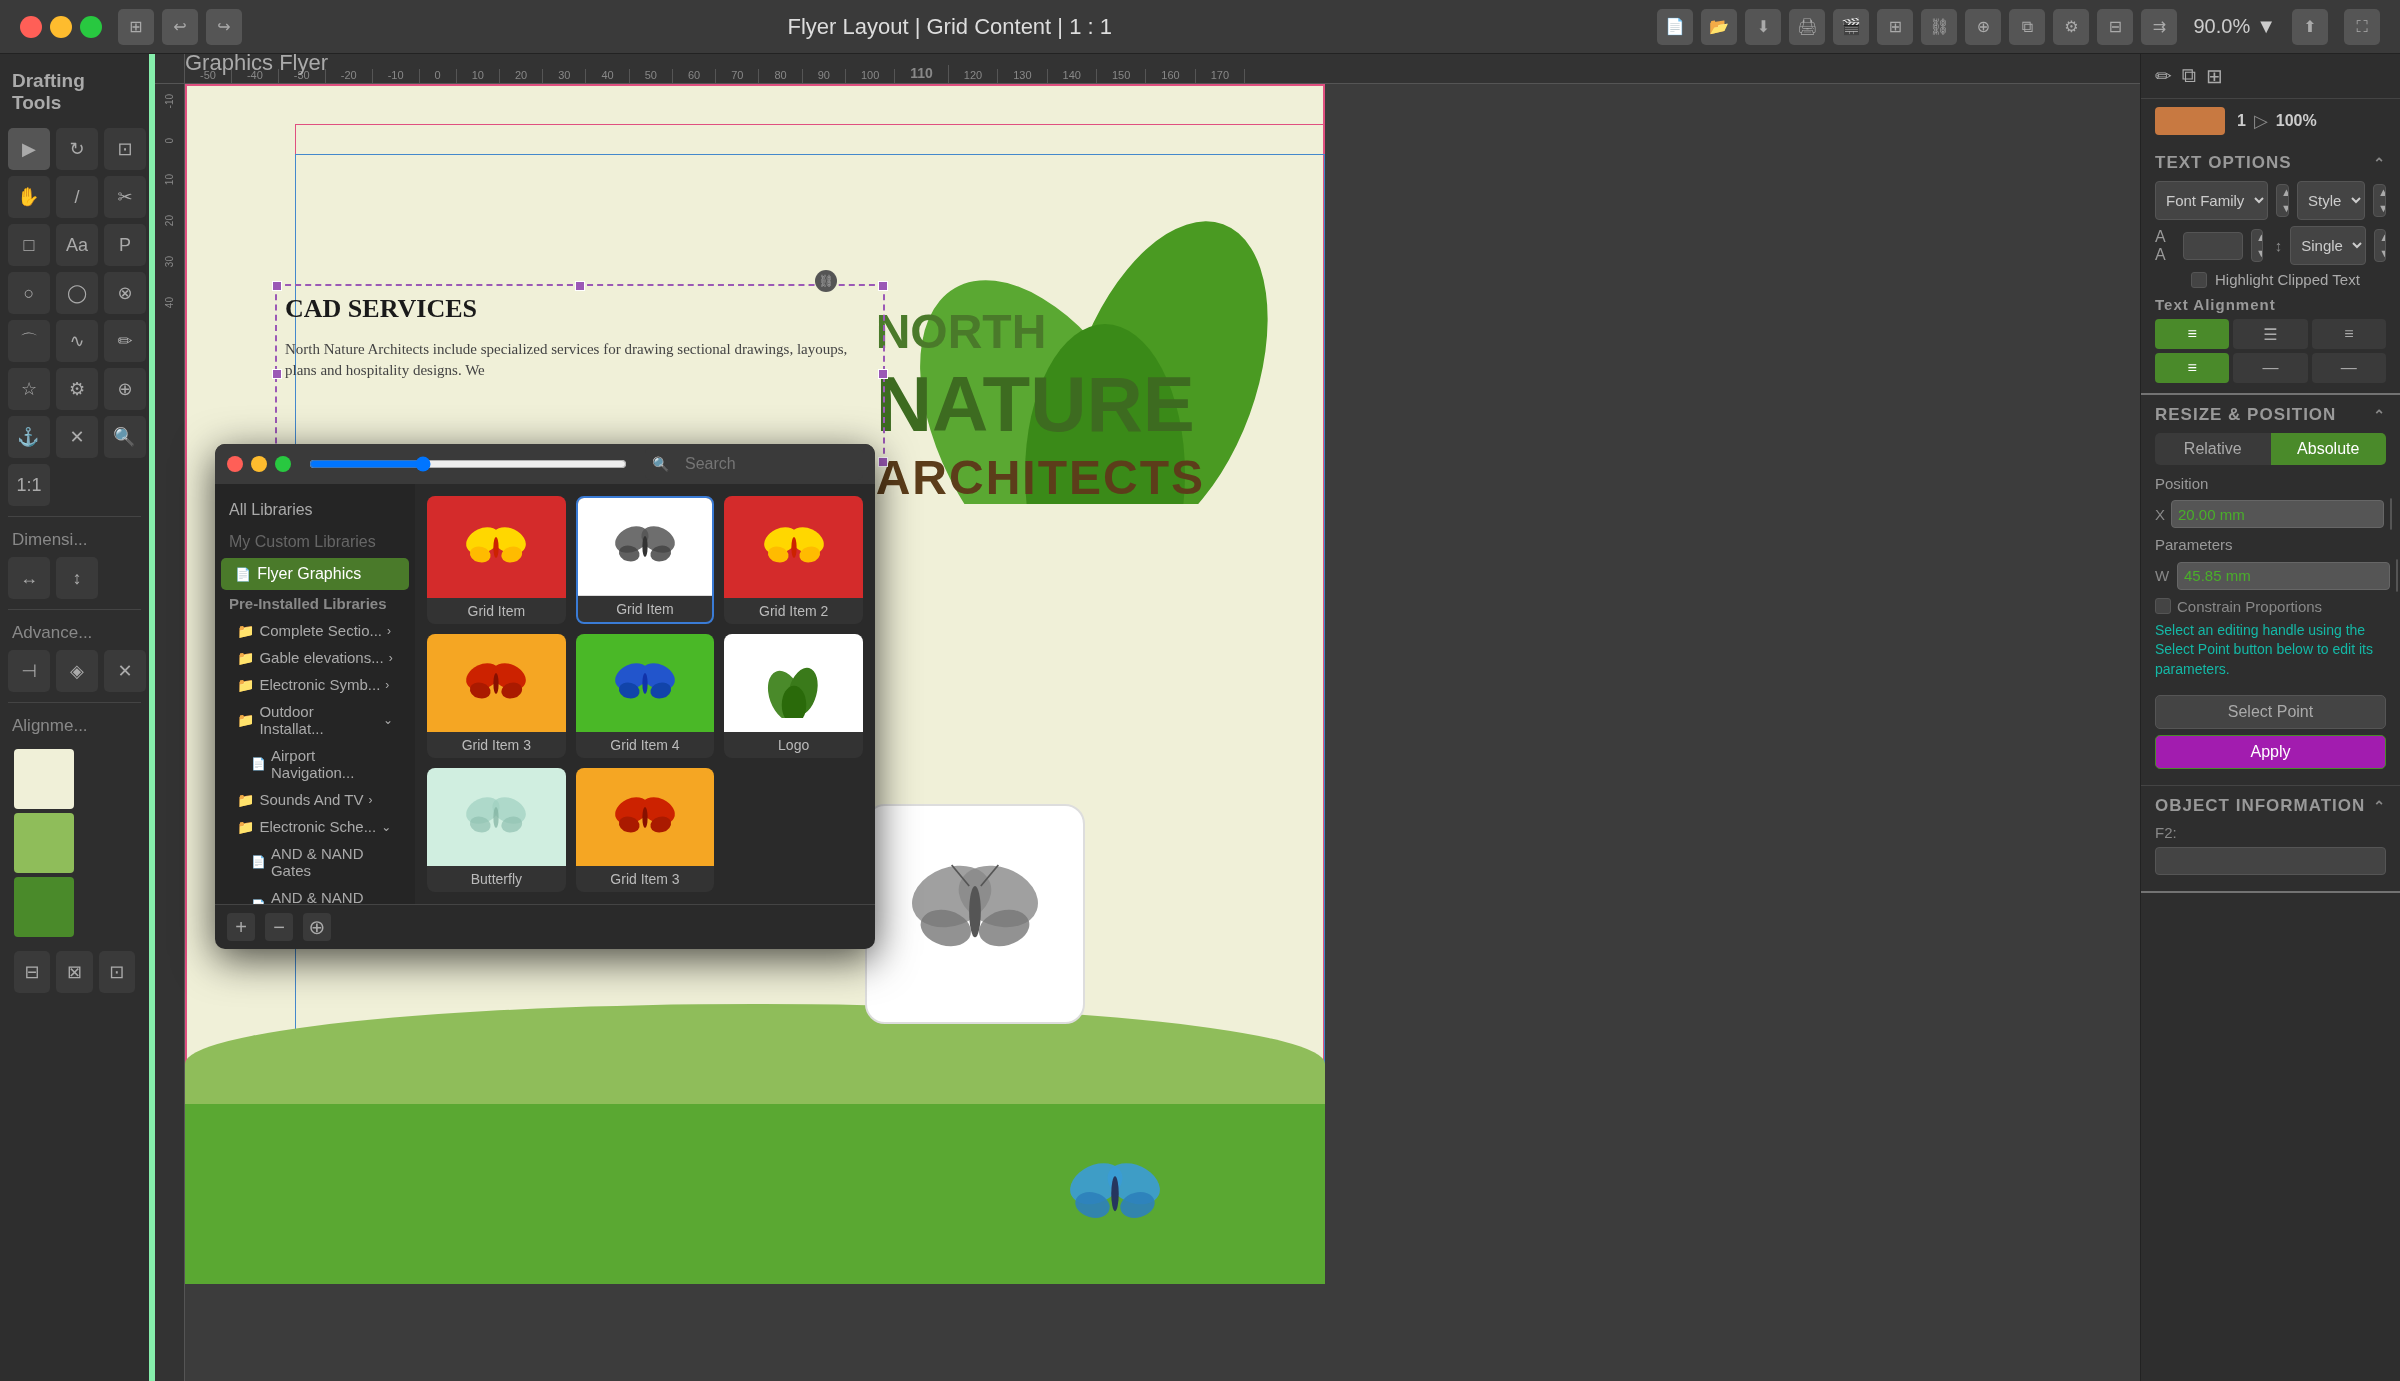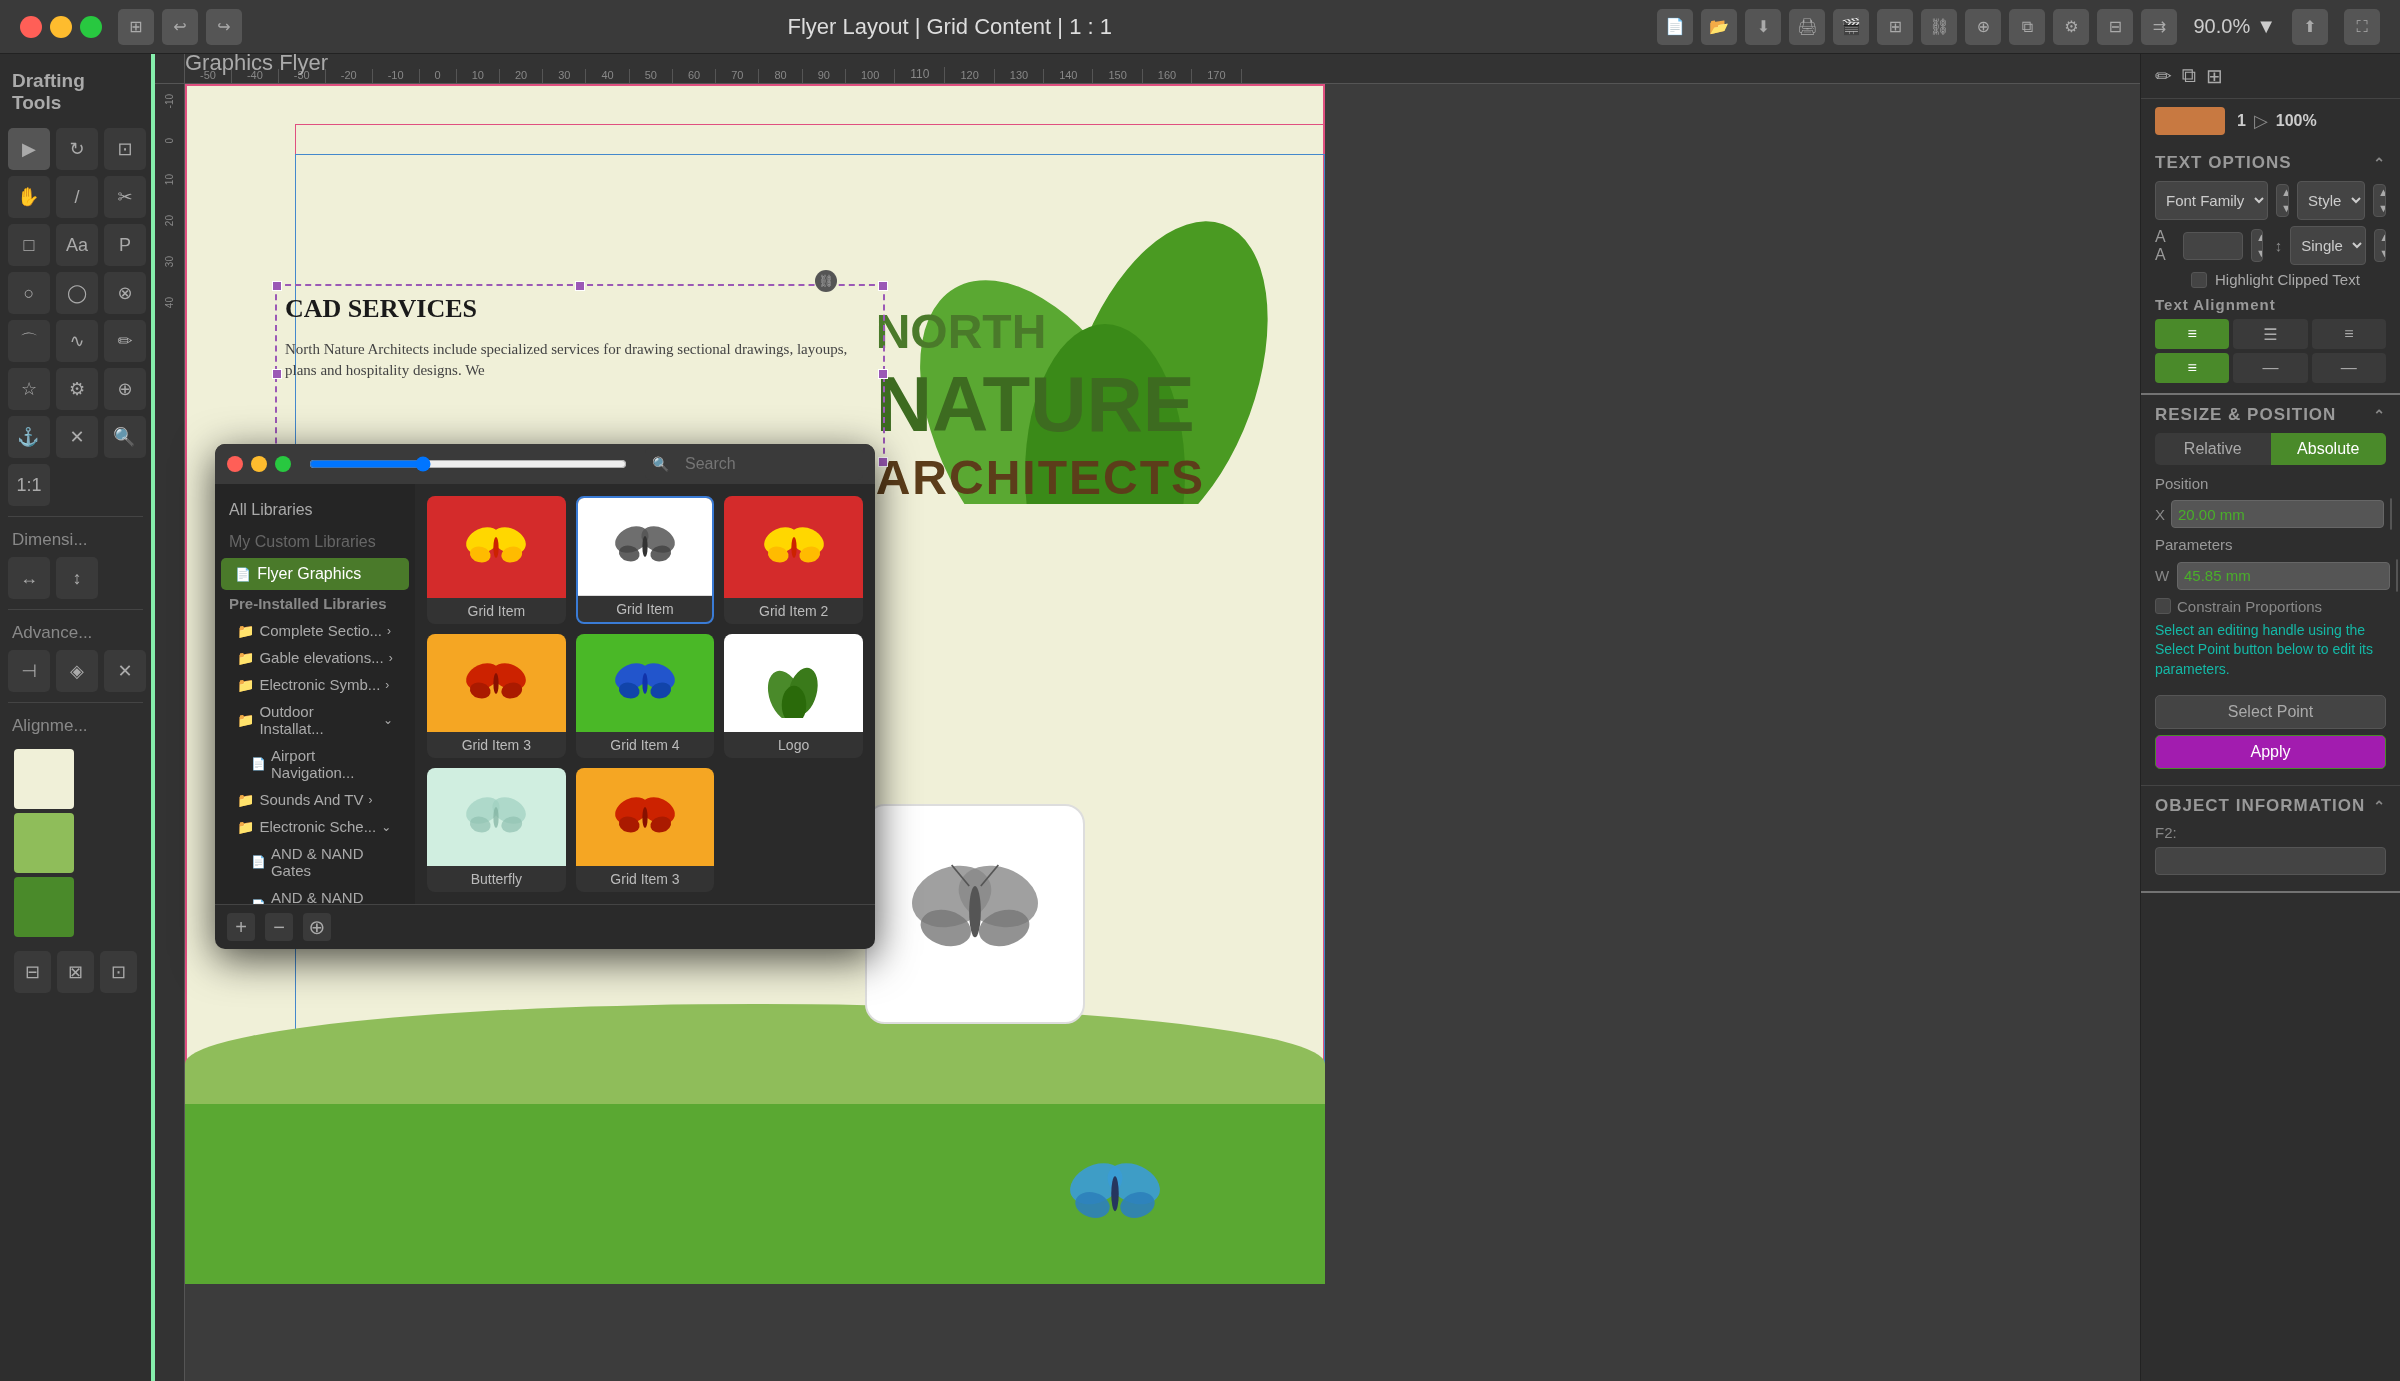--- a/index.html
+++ b/index.html
@@ -25,21 +25,21 @@
     .tb-icons { display: flex; gap: 8px; }
     .zoom-area { display: flex; align-items: center; gap: 6px; font-size: 20px; color: #ccc; }
 
     
     #main { display: flex; height: calc(1381px - 54px); }
 
     
     #left-toolbar {
       width: 155px;
       background: #2e2e2e;
-      border-right: 4px solid #86efac;
+      border-right: 6px solid #86efac;
       display: flex;
       flex-direction: column;
       padding: 10px 8px;
       gap: 4px;
     }
     .toolbar-title { font-size: 19px; color: #aaa; padding: 6px 4px 10px; font-weight: 600; }
     .tool-grid { display: grid; grid-template-columns: repeat(3, 1fr); gap: 6px; }
     .tool-btn {
       width: 42px; height: 42px;
       background: #3a3a3a;
@@ -499,21 +499,21 @@
       <span class="ruler-tick" style="font-size:11px;color:#888;padding:0 15px 2px;">  10</span>
       <span class="ruler-tick" style="font-size:11px;color:#888;padding:0 15px 2px;">  20</span>
       <span class="ruler-tick" style="font-size:11px;color:#888;padding:0 15px 2px;">  30</span>
       <span class="ruler-tick" style="font-size:11px;color:#888;padding:0 15px 2px;">  40</span>
       <span class="ruler-tick" style="font-size:11px;color:#888;padding:0 15px 2px;">  50</span>
       <span class="ruler-tick" style="font-size:11px;color:#888;padding:0 15px 2px;">  60</span>
       <span class="ruler-tick" style="font-size:11px;color:#888;padding:0 15px 2px;">  70</span>
       <span class="ruler-tick" style="font-size:11px;color:#888;padding:0 15px 2px;">  80</span>
       <span class="ruler-tick" style="font-size:11px;color:#888;padding:0 15px 2px;">  90</span>
       <span class="ruler-tick" style="font-size:11px;color:#888;padding:0 15px 2px;"> 100</span>
-      <span class="ruler-tick" style="font-size:12px;color:#888;padding:0 15px 2px;"> 110</span>
+      <span class="ruler-tick" style="font-size:14px;color:#888;padding:0 15px 2px;font-weight:bold;"> 110</span>
       <span class="ruler-tick" style="font-size:11px;color:#888;padding:0 15px 2px;"> 120</span>
       <span class="ruler-tick" style="font-size:11px;color:#888;padding:0 15px 2px;"> 130</span>
       <span class="ruler-tick" style="font-size:11px;color:#888;padding:0 15px 2px;"> 140</span>
       <span class="ruler-tick" style="font-size:11px;color:#888;padding:0 15px 2px;"> 150</span>
       <span class="ruler-tick" style="font-size:11px;color:#888;padding:0 15px 2px;"> 160</span>
       <span class="ruler-tick" style="font-size:11px;color:#888;padding:0 15px 2px;"> 170</span>
     </div>
     <div class="ruler-v" style="display:flex;flex-direction:column;align-items:center;padding-top:10px;gap:30px;">
       <span style="font-size:10px;color:#888;writing-mode:vertical-rl;transform:rotate(180deg);">-10</span>
       <span style="font-size:10px;color:#888;writing-mode:vertical-rl;transform:rotate(180deg);">0</span>

